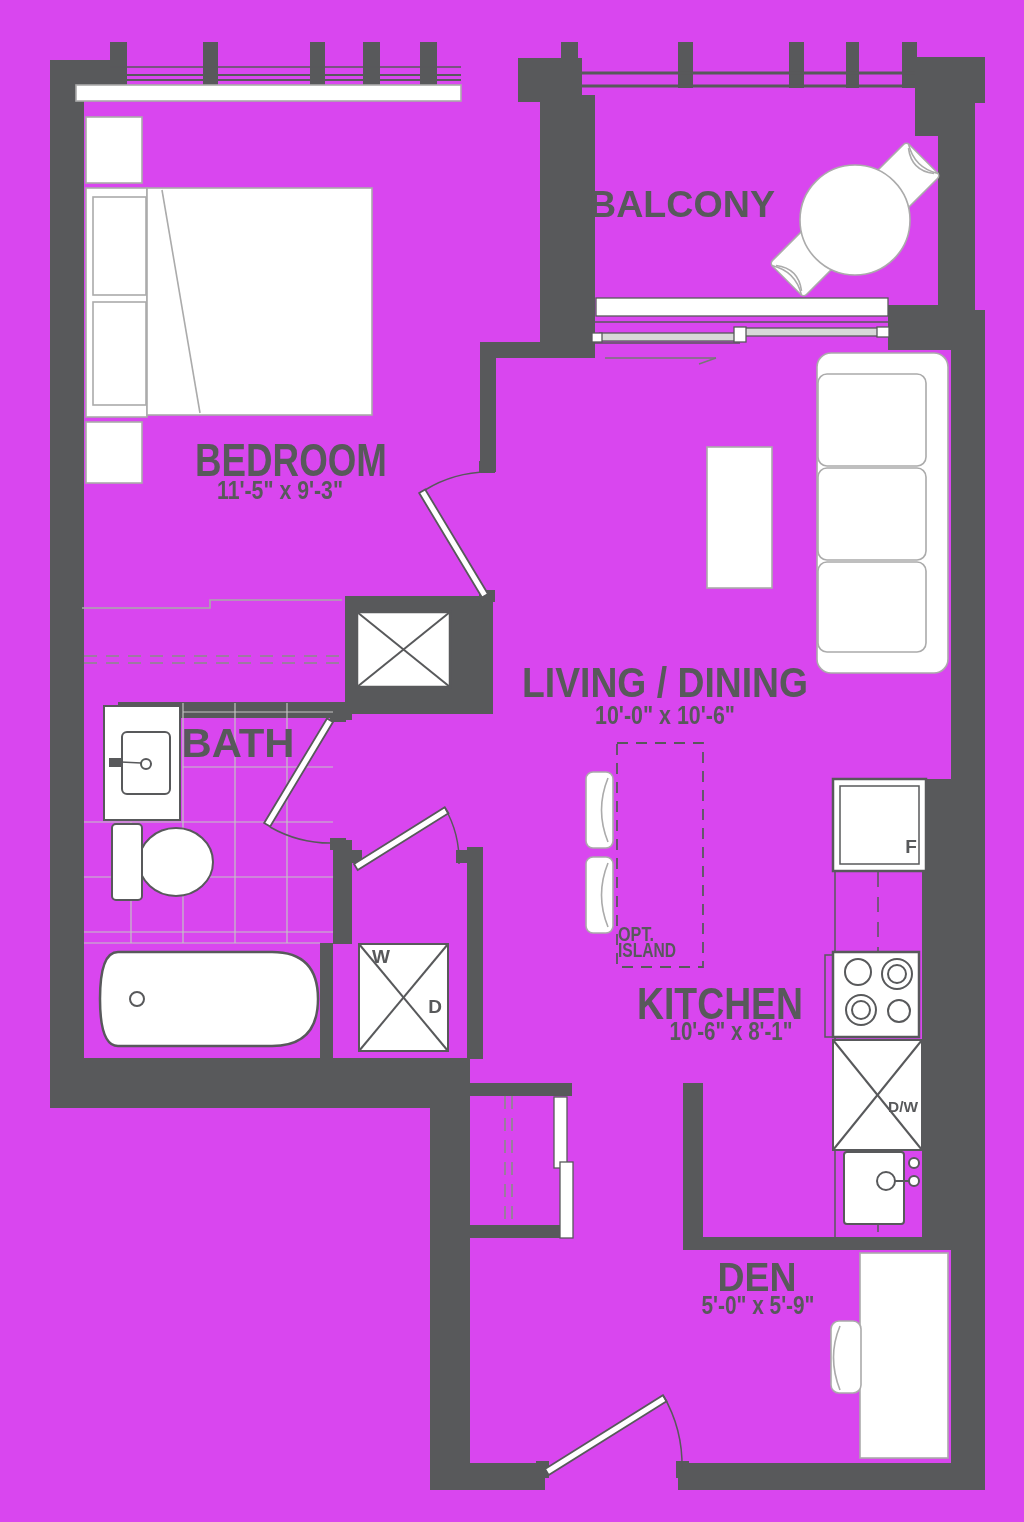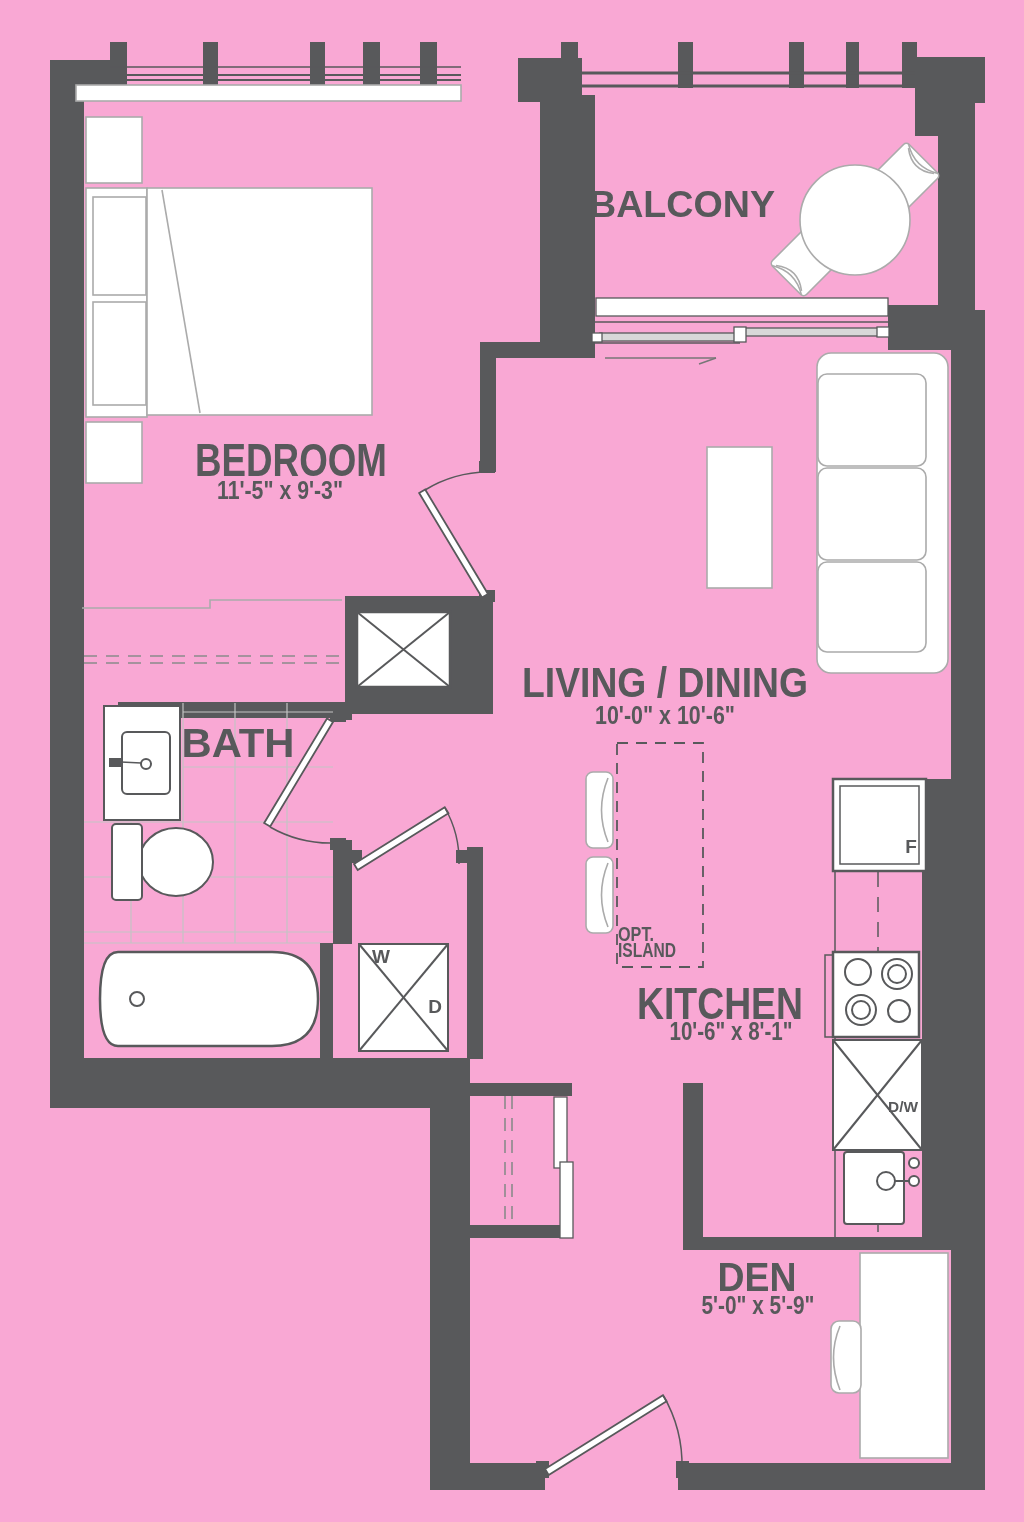--- a/index.html
+++ b/index.html
@@ -1,16 +1,16 @@
 <!DOCTYPE html>
 <html><head>
 <meta charset="utf-8">
 <style>
   html,body{margin:0;padding:0;background:#ffffff;}
-  .stage{position:relative;width:1024px;height:1522px;background:#f9a8d4;overflow:hidden;
+  .stage{position:relative;width:1024px;height:1522px;background:#d946ef;overflow:hidden;
          font-family:"Liberation Sans",sans-serif;}
   svg{position:absolute;left:0;top:0;}
   svg text{font-family:"Liberation Sans","DejaVu Sans",sans-serif;font-weight:bold;fill:#58595B;}
   .wall{fill:#58595B;stroke:none;}
   .fx{fill:#ffffff;stroke:#58595B;stroke-width:2;}
   .fx25{fill:#ffffff;stroke:#58595B;stroke-width:2.5;}
   .ln{fill:none;stroke:#58595B;stroke-width:2;}
   .ln15{fill:none;stroke:#58595B;stroke-width:1.5;}
   .lt{fill:none;stroke:#ABABAB;stroke-width:1.6;}
   .ltf{fill:#ffffff;stroke:#ABABAB;stroke-width:1.6;}

